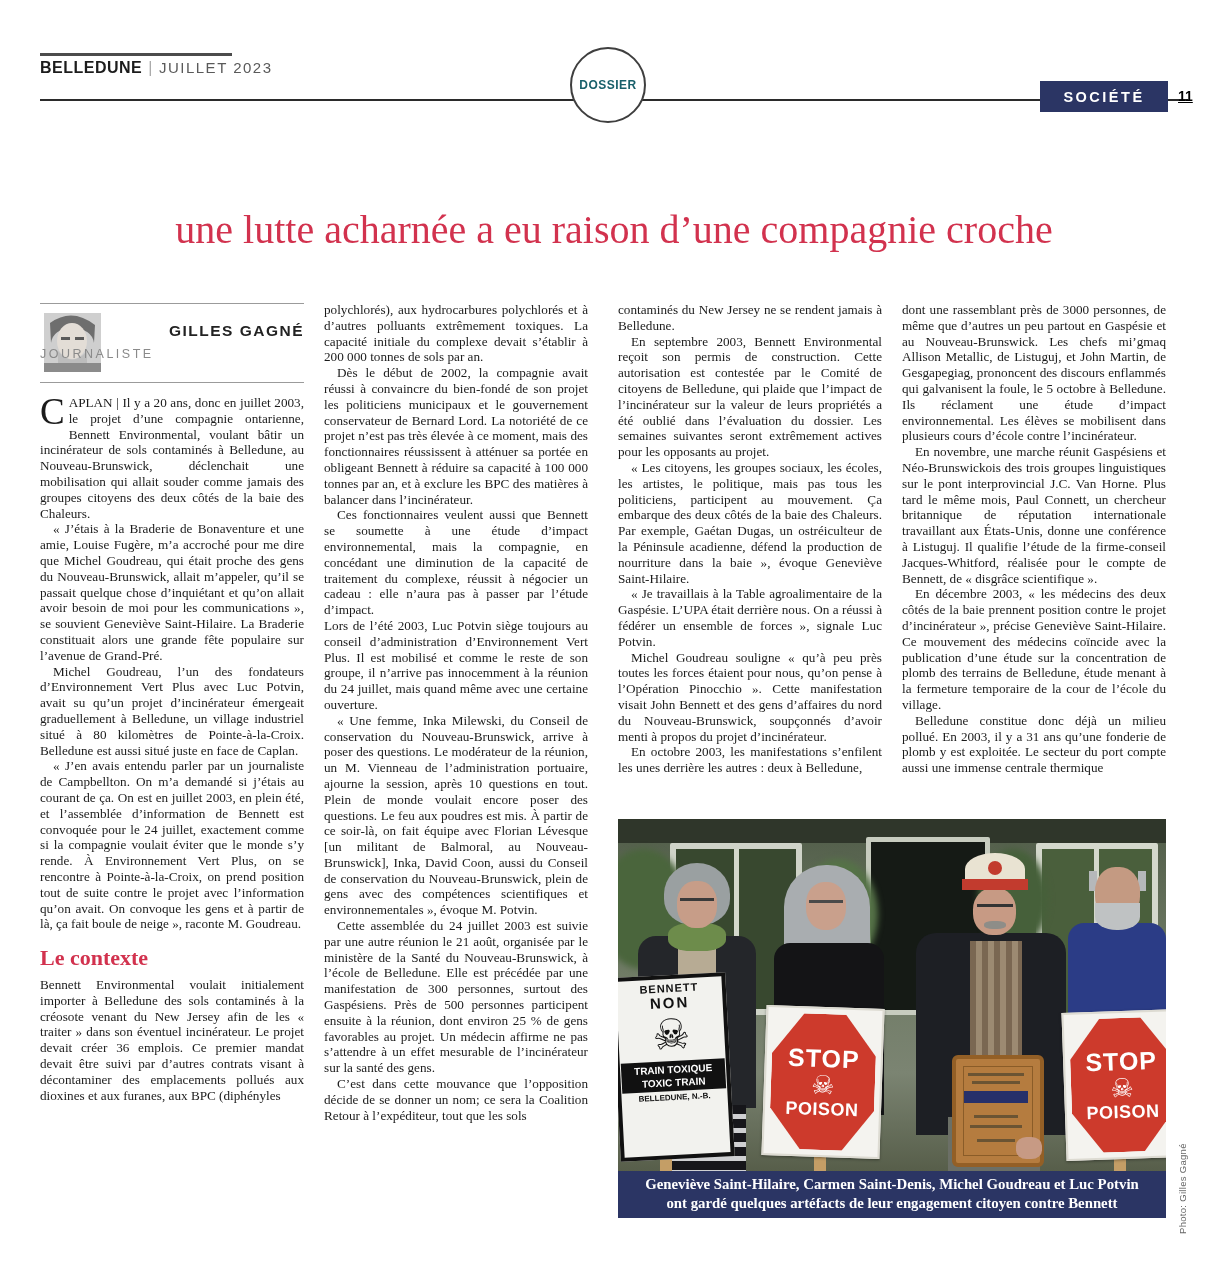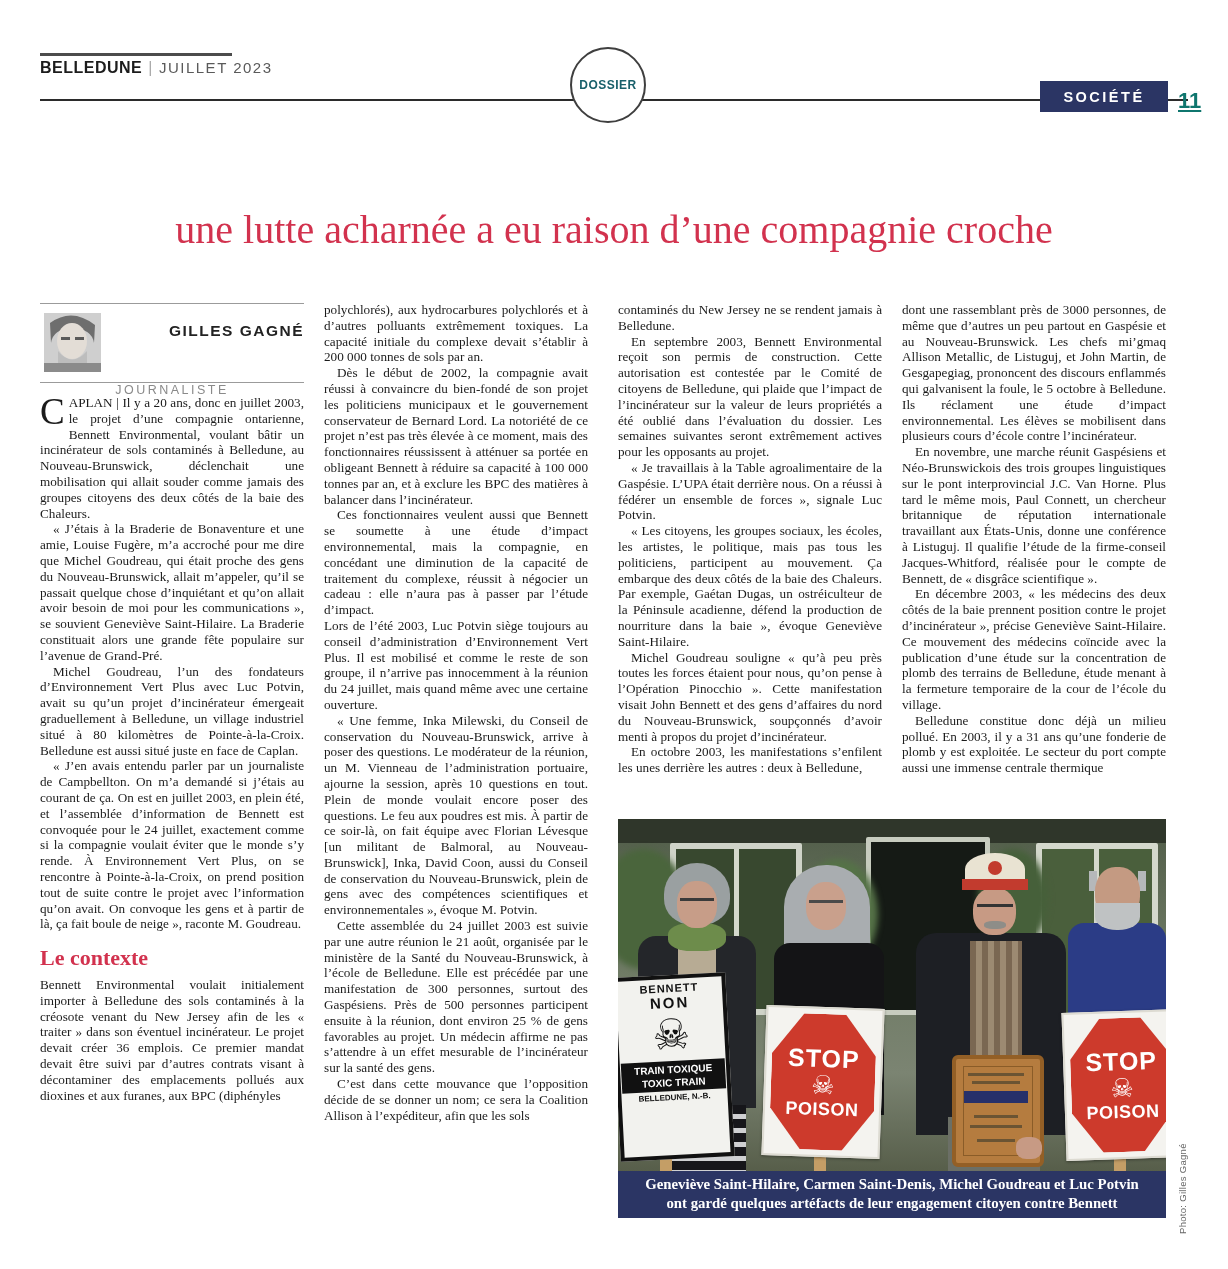--- a/index.html
+++ b/index.html
@@ -10,31 +10,31 @@
   .rule-short { position:absolute; left:40px; top:53px; width:192px; height:3px; background:#4c4c4c; }
   .masthead { position:absolute; left:40px; top:59px; font-family:"Liberation Sans", sans-serif; font-size:16px; color:#1c1c1c; letter-spacing:.5px; }
   .masthead .brand { font-weight:bold; }
   .masthead .sep { color:#aaa; padding:0 6px; font-weight:normal; }
   .masthead .issue { color:#5a5a5a; letter-spacing:1.5px; font-size:15px; }
   .rule-long { position:absolute; left:40px; top:99px; width:1148px; height:2px; background:#2b2b2b; }
   .dossier-circle { position:absolute; left:570px; top:47px; width:76px; height:76px; border:2px solid #3f3f3f; border-radius:50%; background:#fff; display:flex; align-items:center; justify-content:center; z-index:3; }
   .dossier-circle span { font-family:"Liberation Sans", sans-serif; font-weight:bold; font-size:12px; letter-spacing:.5px; color:#19606b; }
   .societe-badge { position:absolute; left:1040px; top:81px; width:128px; height:31px; background:#2b3564; display:flex; align-items:center; justify-content:center; }
   .societe-badge span { color:#fff; font-family:"Liberation Sans", sans-serif; font-weight:bold; font-size:14.5px; letter-spacing:2.5px; }
-  .page-num { position:absolute; left:1178px; top:88px; font-family:"Liberation Sans", sans-serif; font-weight:bold; font-size:22px; color:#0f766e;text-decoration:underline; }
+  .page-num { position:absolute; left:1178px; top:88px; font-family:"Liberation Sans", sans-serif; font-weight:bold; font-size:14px; color:#000000;text-decoration:underline; }
 
   
   .headline { position:absolute; left:0; width:1228px; top:150px; text-align:center; font-family:"Liberation Serif", serif; font-weight:normal; font-size:40px; line-height:53px; color:#d2324e; }
 
   
   .byline-rule-top { position:absolute; left:40px; top:303px; width:264px; height:1px; background:#9b9b9b; }
   .byline-rule-bot { position:absolute; left:40px; top:382px; width:264px; height:1px; background:#9b9b9b; }
   .author-photo { position:absolute; left:44px; top:313px; width:57px; height:59px; }
   .author-name { position:absolute; left:40px; top:322px; width:264px; text-align:right; font-family:"Liberation Sans", sans-serif; font-weight:bold; font-size:15.5px; letter-spacing:1.5px; color:#222; }
-  .author-role { position:absolute; left:40px; top:347px; width:264px; text-align:center; font-family:"Liberation Sans", sans-serif; font-size:12.5px; letter-spacing:2.5px; color:#8a8a8a;margin-top:36px; }
+  .author-role { position:absolute; left:40px; top:347px; width:264px; text-align:left; font-family:"Liberation Sans", sans-serif; font-size:12.5px; letter-spacing:2.5px; color:#8a8a8a; }
 
   
   .col { position:absolute; width:264px; overflow:hidden; font-size:13.2px; line-height:15.8px; color:#1b1b1b; text-align:justify; }
   .col-1 { left:40px;  top:395px; height:826px; }
   .col-2 { left:324px; top:302px; height:919px; }
   .col-3 { left:618px; top:302px; height:508px; }
   .col-4 { left:902px; top:302px; height:508px; }
   .para { margin:0; }
   .indent { text-indent:13px; }
   .dropcap { float:left; font-size:37px; line-height:30px; padding:2px 4px 0 0; color:#1b1b1b; }
@@ -158,28 +158,28 @@
     <p class="para">Bennett Environmental voulait initialement importer à Belledune des sols contaminés à la créosote venant du New Jersey afin de les « traiter » dans son éventuel incinérateur. Le projet devait créer 36 emplois. Ce premier mandat devait être suivi par d’autres contrats visant à décontaminer des emplacements pollués aux dioxines et aux furanes, aux BPC (diphényles</p>
   </div>
 
   <div class="col col-2">
     <p class="para">polychlorés), aux hydrocarbures polychlorés et à d’autres polluants extrêmement toxiques. La capacité initiale du complexe devait s’établir à 200 000 tonnes de sols par an.</p>
     <p class="para indent">Dès le début de 2002, la compagnie avait réussi à convaincre du bien-fondé de son projet les politiciens municipaux et le gouvernement conservateur de Bernard Lord. La notoriété de ce projet n’est pas très élevée à ce moment, mais des fonctionnaires réussissent à atténuer sa portée en obligeant Bennett à réduire sa capacité à 100 000 tonnes par an, et à exclure les BPC des matières à balancer dans l’incinérateur.</p>
     <p class="para indent">Ces fonctionnaires veulent aussi que Bennett se soumette à une étude d’impact environnemental, mais la compagnie, en concédant une diminution de la capacité de traitement du complexe, réussit à négocier un cadeau : elle n’aura pas à passer par l’étude d’impact.</p>
     <p class="para">Lors de l’été 2003, Luc Potvin siège toujours au conseil d’administration d’Environnement Vert Plus. Il est mobilisé et comme le reste de son groupe, il n’arrive pas innocemment à la réunion du 24 juillet, mais quand même avec une certaine ouverture.</p>
     <p class="para indent">« Une femme, Inka Milewski, du Conseil de conservation du Nouveau-Brunswick, arrive à poser des questions. Le modérateur de la réunion, un M. Vienneau de l’administration portuaire, ajourne la session, après 10 questions en tout. Plein de monde voulait encore poser des questions. Le feu aux poudres est mis. À partir de ce soir-là, on fait équipe avec Florian Lévesque [un militant de Balmoral, au Nouveau-Brunswick], Inka, David Coon, aussi du Conseil de conservation du Nouveau-Brunswick, plein de gens avec des compétences scientifiques et environnementales », évoque M. Potvin.</p>
     <p class="para indent">Cette assemblée du 24 juillet 2003 est suivie par une autre réunion le 21 août, organisée par le ministère de la Santé du Nouveau-Brunswick, à l’école de Belledune. Elle est précédée par une manifestation de 300 personnes, surtout des Gaspésiens. Près de 500 personnes participent ensuite à la réunion, dont environ 25 % de gens favorables au projet. Un médecin affirme ne pas s’attendre à un effet mesurable de l’incinérateur sur la santé des gens.</p>
-    <p class="para indent">C’est dans cette mouvance que l’opposition décide de se donner un nom; ce sera la Coalition Allison à l’expéditeur, afin que les sols</p>
+    <p class="para indent">C’est dans cette mouvance que l’opposition décide de se donner un nom; ce sera la Coalition Retour à l’expéditeur, tout que les sols</p>
   </div>
 
   <div class="col col-3">
     <p class="para">contaminés du New Jersey ne se rendent jamais à Belledune.</p>
     <p class="para indent">En septembre 2003, Bennett Environmental reçoit son permis de construction. Cette autorisation est contestée par le Comité de citoyens de Belledune, qui plaide que l’impact de l’incinérateur sur la valeur de leurs propriétés a été oublié dans l’évaluation du dossier. Les semaines suivantes seront extrêmement actives pour les opposants au projet.</p>
+    <p class="para indent">« Les citoyens, les groupes sociaux, les écoles, les artistes, le politique, mais pas tous les politiciens, participent au mouvement. Ça embarque des deux côtés de la baie des Chaleurs. Par exemple, Gaétan Dugas, un ostréiculteur de la Péninsule acadienne, défend la production de nourriture dans la baie », évoque Geneviève Saint-Hilaire.</p>
     <p class="para indent">« Je travaillais à la Table agroalimentaire de la Gaspésie. L’UPA était derrière nous. On a réussi à fédérer un ensemble de forces », signale Luc Potvin.</p>
-    <p class="para indent">« Les citoyens, les groupes sociaux, les écoles, les artistes, le politique, mais pas tous les politiciens, participent au mouvement. Ça embarque des deux côtés de la baie des Chaleurs. Par exemple, Gaétan Dugas, un ostréiculteur de la Péninsule acadienne, défend la production de nourriture dans la baie », évoque Geneviève Saint-Hilaire.</p>
     <p class="para indent">Michel Goudreau souligne « qu’à peu près toutes les forces étaient pour nous, qu’on pense à l’Opération Pinocchio ». Cette manifestation visait John Bennett et des gens d’affaires du nord du Nouveau-Brunswick, soupçonnés d’avoir menti à propos du projet d’incinérateur.</p>
     <p class="para indent">En octobre 2003, les manifestations s’enfilent les unes derrière les autres : deux à Belledune,</p>
   </div>
 
   <div class="col col-4">
     <p class="para">dont une rassemblant près de 3000 personnes, de même que d’autres un peu partout en Gaspésie et au Nouveau-Brunswick. Les chefs mi’gmaq Allison Metallic, de Listuguj, et John Martin, de Gesgapegiag, prononcent des discours enflammés qui galvanisent la foule, le 5 octobre à Belledune. Ils réclament une étude d’impact environnemental. Les élèves se mobilisent dans plusieurs cours d’école contre l’incinérateur.</p>
     <p class="para indent">En novembre, une marche réunit Gaspésiens et Néo-Brunswickois des trois groupes linguistiques sur le pont interprovincial J.C. Van Horne. Plus tard le même mois, Paul Connett, un chercheur britannique de réputation internationale travaillant aux États-Unis, donne une conférence à Listuguj. Il qualifie l’étude de la firme-conseil Jacques-Whitford, réalisée pour le compte de Bennett, de « disgrâce scientifique ».</p>
     <p class="para indent">En décembre 2003, « les médecins des deux côtés de la baie prennent position contre le projet d’incinérateur », précise Geneviève Saint-Hilaire. Ce mouvement des médecins coïncide avec la publication d’une étude sur la concentration de plomb des terrains de Belledune, étude menant à la fermeture temporaire de la cour de l’école du village.</p>
     <p class="para indent">Belledune constitue donc déjà un milieu pollué. En 2003, il y a 31 ans qu’une fonderie de plomb y est exploitée. Le secteur du port compte aussi une immense centrale thermique</p>
   </div>

